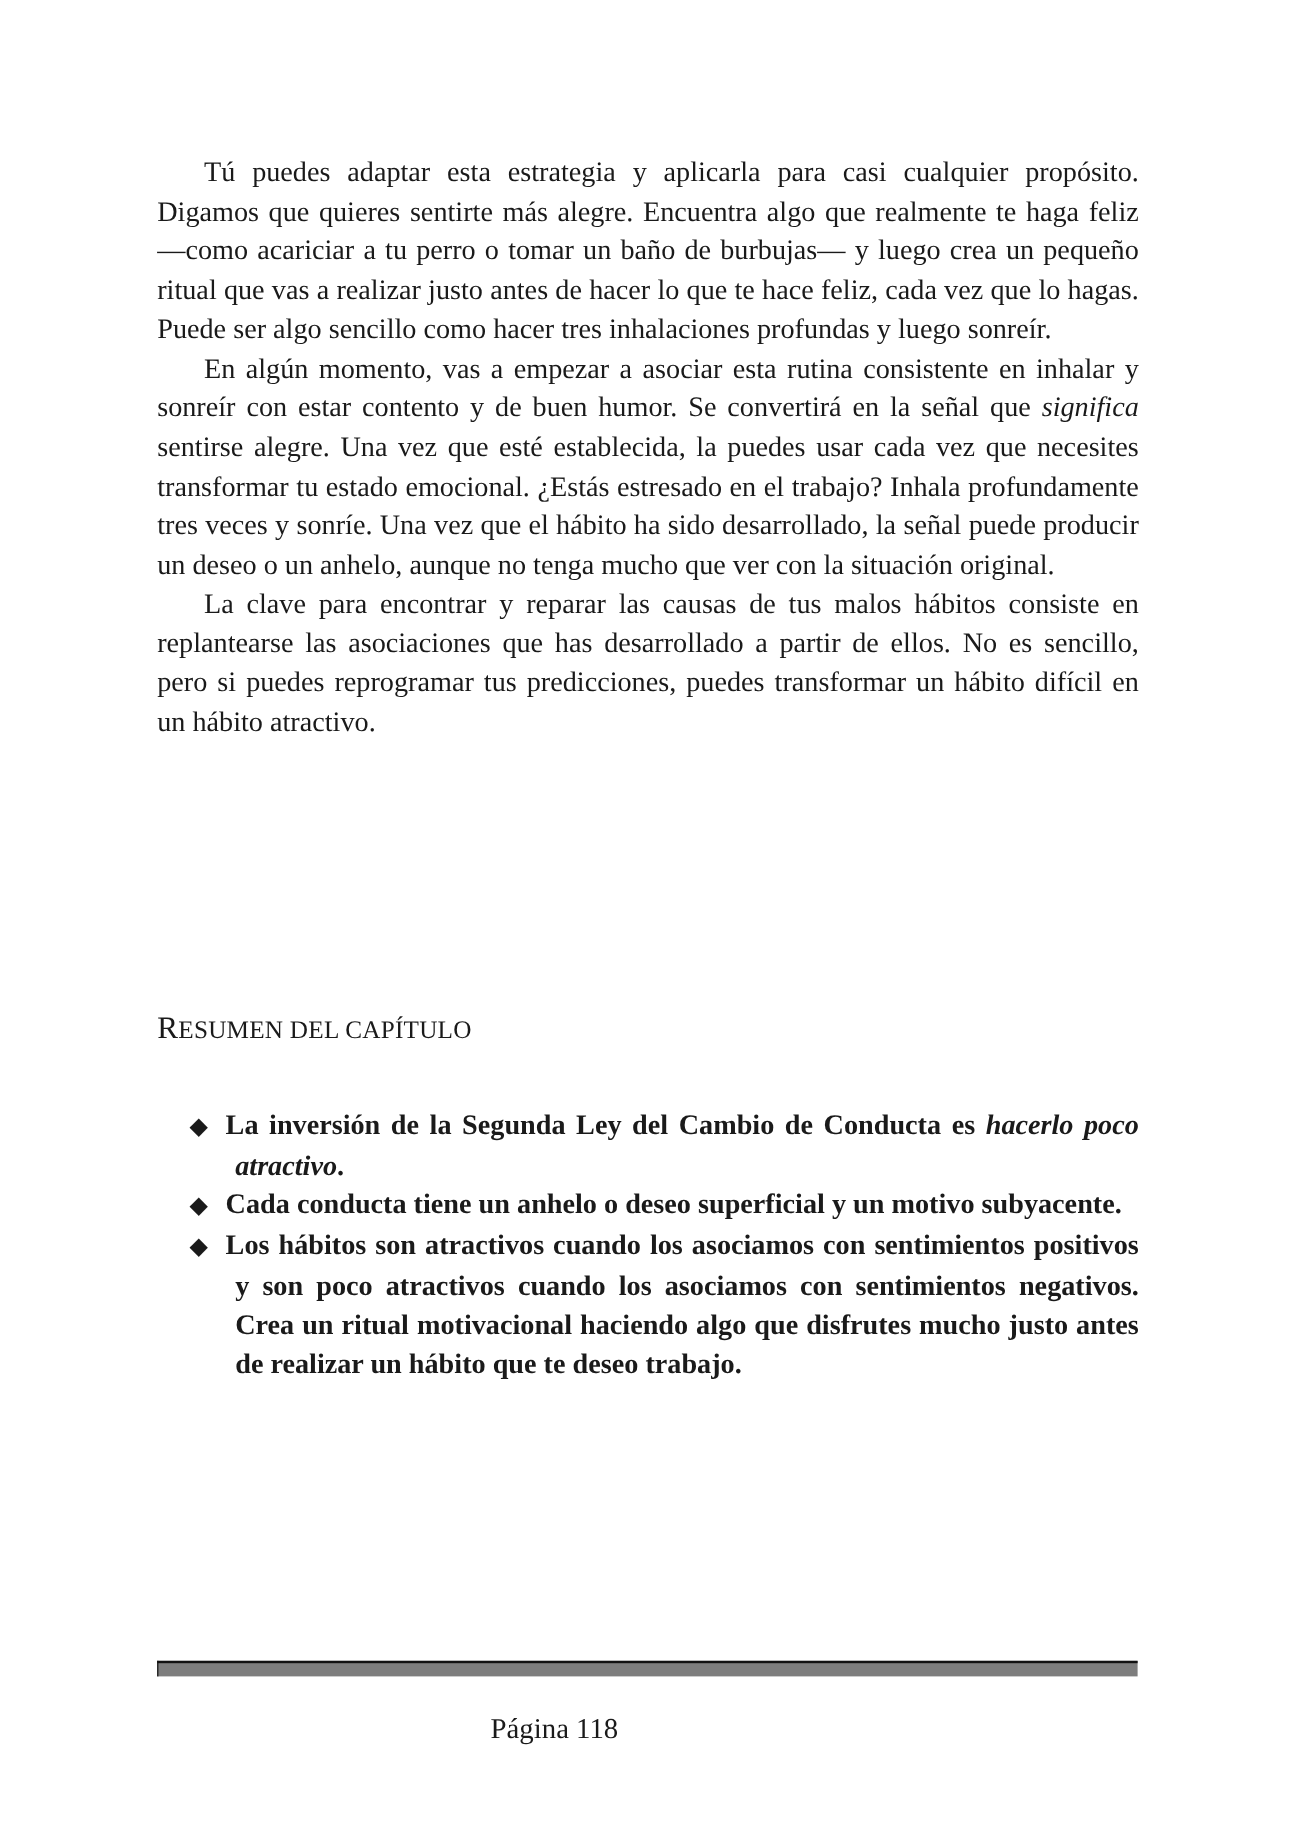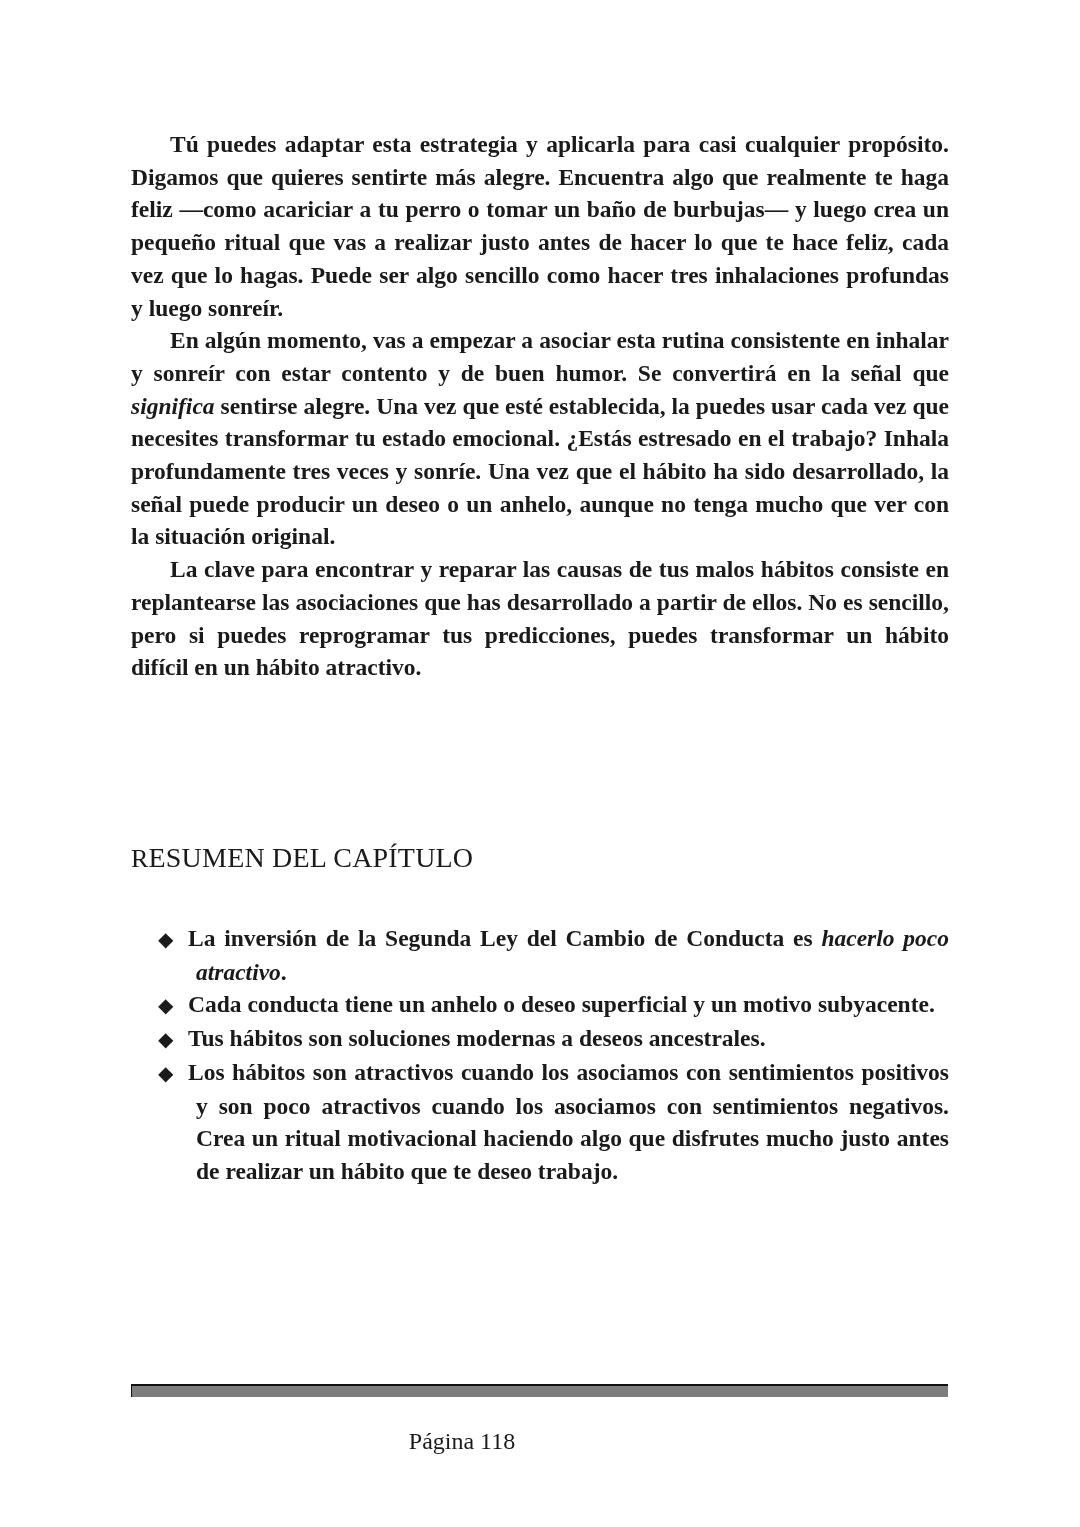--- a/index.html
+++ b/index.html
@@ -1,23 +1,23 @@
 <!DOCTYPE html>
 <html><head>
 <meta charset="utf-8">
 <style>
   html, body { margin:0; padding:0; background:#ffffff; }
   body { width:1080px; height:1527px; position:relative; overflow:hidden;
          font-family:"Liberation Serif","DejaVu Serif",serif; color:#1a1a1a; }
   .page { position:absolute; left:131px; top:128px; width:818px; }
   .para { font-size:23.5px; line-height:32.7px; text-align:justify; margin:0; }
-  .para.indent { text-indent:39px;font-weight:bold; }
+  .para.indent { text-indent:39px; }
   .heading { position:absolute; left:131px; top:842px; font-size:26px; margin:0;
              font-weight:normal; letter-spacing:0.2px; }
-  .heading .sc { font-size:28px; }
+  .heading .sc { font-size:21px; }
   .summary { position:absolute; left:158px; top:922px; width:791px; list-style:none; margin:0; padding:0; }
   .summary li { font-size:23.5px; line-height:32.7px; text-align:justify; padding-left:38px; text-indent:-38px;font-weight:bold; }
   .summary .bullet { display:inline-block; width:30px; font-size:20px; text-indent:0; }
   .rule { position:absolute; left:131px; top:1384px; width:817px; height:13px;
           background:#7d7d7d; border-top:2px solid #111; border-left:1px solid #111; box-sizing:border-box; }
   .footer { position:absolute; left:0; width:924px; top:1428px; text-align:center; font-size:24px; }
 </style>
 </head>
 <body>
 
@@ -25,18 +25,17 @@
   <p class="para indent">Tú puedes adaptar esta estrategia y aplicarla para casi cualquier propósito. Digamos que quieres sentirte más alegre. Encuentra algo que realmente te haga feliz —como acariciar a tu perro o tomar un baño de burbujas— y luego crea un pequeño ritual que vas a realizar justo antes de hacer lo que te hace feliz, cada vez que lo hagas. Puede ser algo sencillo como hacer tres inhalaciones profundas y luego sonreír.</p>
   <p class="para indent"><span>En algún momento, vas a empezar a asociar esta rutina consistente en inhalar y sonreír con estar contento y de buen humor. Se convertirá en la señal que </span><em>significa</em><span> sentirse alegre. Una vez que esté establecida, la puedes usar cada vez que necesites transformar tu estado emocional. ¿Estás estresado en el trabajo? Inhala profundamente tres veces y sonríe. Una vez que el hábito ha sido desarrollado, la señal puede producir un deseo o un anhelo, aunque no tenga mucho que ver con la situación original.</span></p>
   <p class="para indent">La clave para encontrar y reparar las causas de tus malos hábitos consiste en replantearse las asociaciones que has desarrollado a partir de ellos. No es sencillo, pero si puedes reprogramar tus predicciones, puedes transformar un hábito difícil en un hábito atractivo.</p>
 </div>
 
 <h2 class="heading"><span>R</span><span class="sc">ESUMEN DEL CAPÍTULO</span></h2>
 
 <ul class="summary">
   <li><span class="bullet">◆</span><span>La inversión de la Segunda Ley del Cambio de Conducta es </span><em>hacerlo poco atractivo</em><span>.</span></li>
   <li><span class="bullet">◆</span><span>Cada conducta tiene un anhelo o deseo superficial y un motivo subyacente.</span></li>
-  <li><span class="bullet">◆</span><span>Tus hábitos son soluciones modernas a deseos ancestrales.</span></li>
   <li><span class="bullet">◆</span><span>Los hábitos son atractivos cuando los asociamos con sentimientos positivos y son poco atractivos cuando los asociamos con sentimientos negativos. Crea un ritual motivacional haciendo algo que disfrutes mucho justo antes de realizar un hábito que te deseo trabajo.</span></li>
 </ul>
 
 <div class="rule"></div>
 <div class="footer">Página 118</div>
 
 </body></html>

